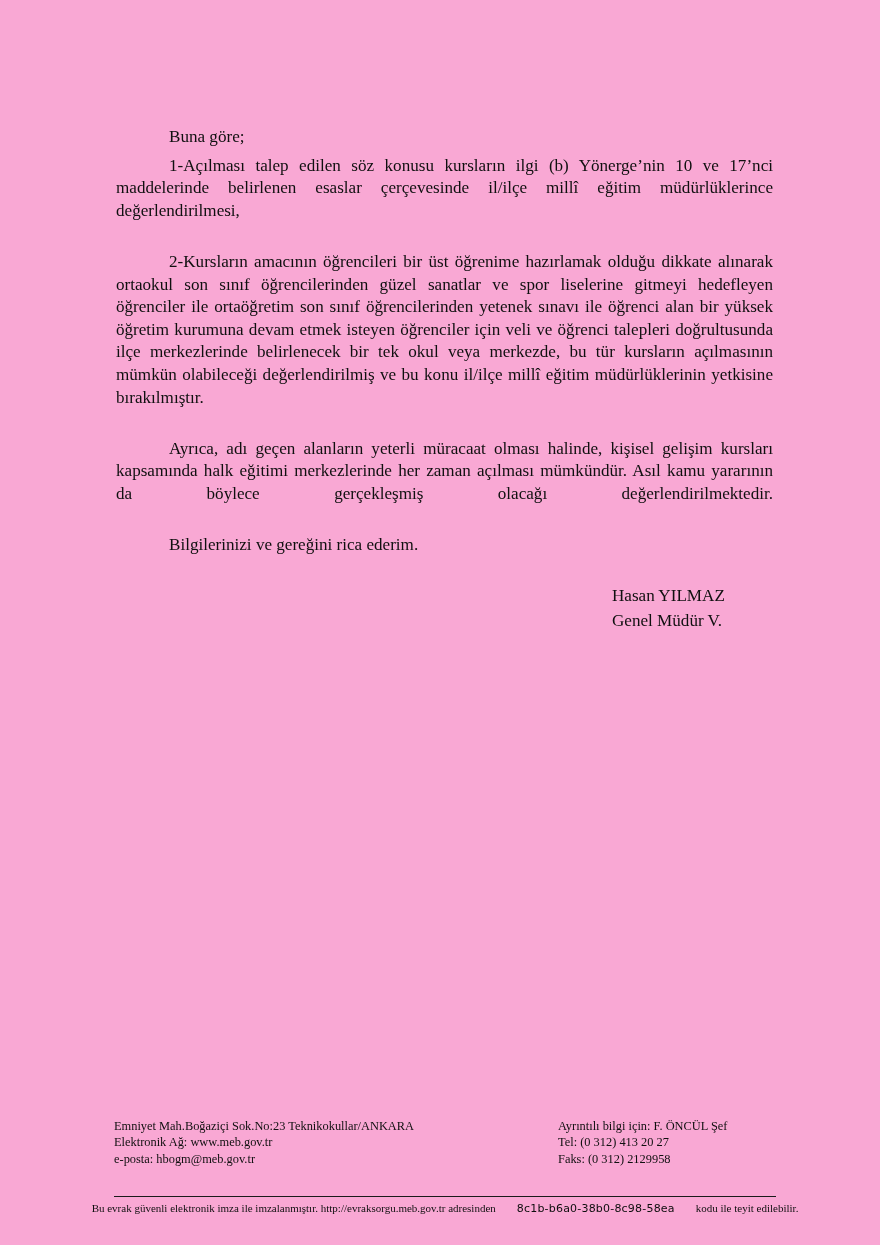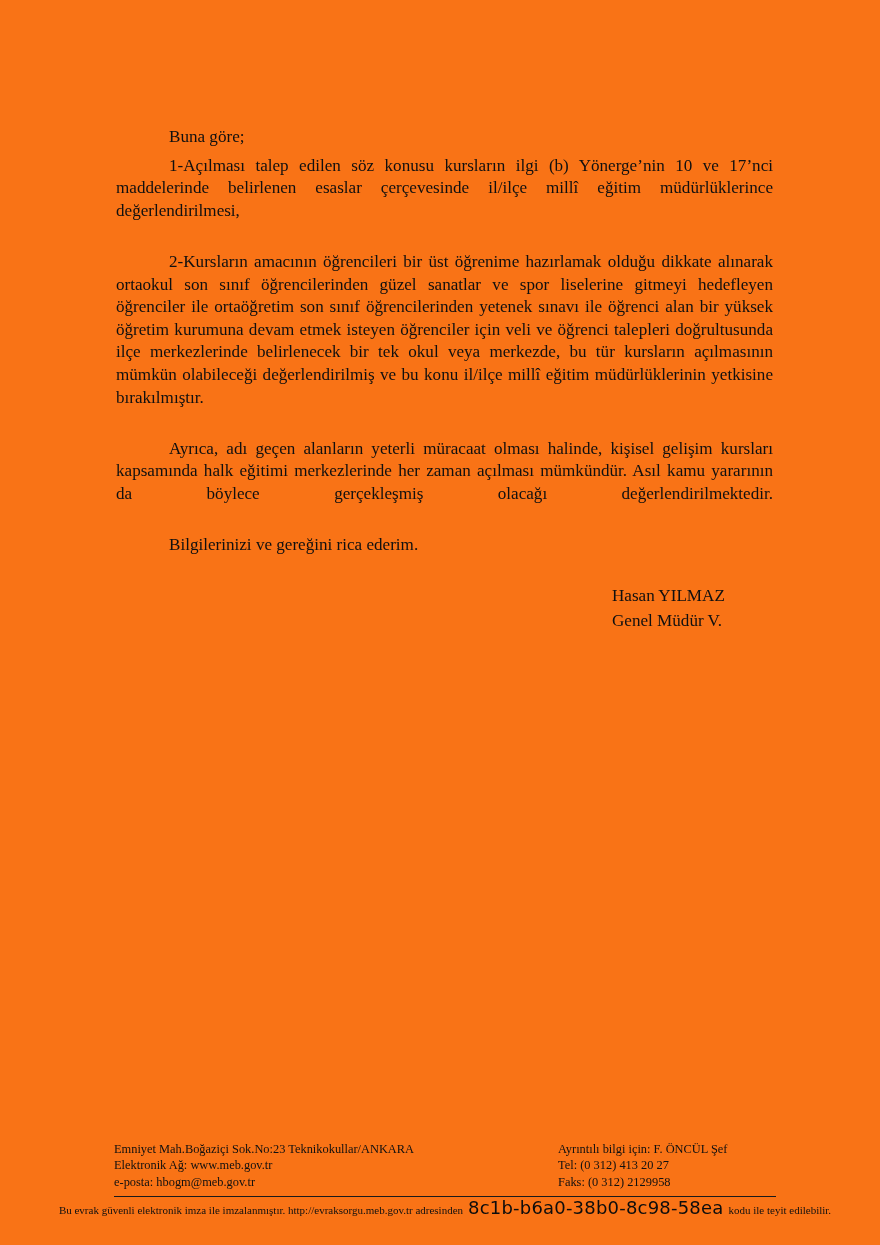--- a/index.html
+++ b/index.html
@@ -14,21 +14,21 @@
     position: relative;
     overflow: hidden;
     font-family: "Liberation Serif", "DejaVu Serif", serif;
     color: #101010;
     -webkit-font-smoothing: antialiased;
   }
 
   .page {
     position: absolute;
     inset: 0;
-    background: #f97316;
+    background: #f9a8d4;
   }
 
   
   .letter-body {
     position: absolute;
     left: 116px;
     top: 126px;
     width: 657px;
   }
 
@@ -64,21 +64,21 @@
     text-align: left;
     font-size: 17.1px;
     line-height: 25.4px;
   }
   .signature div { white-space: nowrap; }
 
   
   .footer {
     position: absolute;
     left: 114px;
-    top: 1141px;
+    top: 1118px;
     width: 662px;
     display: flex;
     justify-content: flex-start;
   }
   .footer-col {
     font-size: 12.4px;
     line-height: 16.4px;
   }
   .footer-col.left  { width: 444px; }
   .footer-col.right { width: 218px; }
@@ -102,24 +102,24 @@
     align-items: baseline;
     justify-content: center;
     white-space: nowrap;
   }
   .verify-text {
     font-size: 11px;
     line-height: 14px;
   }
   .verify-code {
     font-family: "DejaVu Sans", "Liberation Sans", sans-serif;
-    font-size: 18px;
+    font-size: 11px;
     line-height: 14px;
     letter-spacing: 0.2px;
-    margin: 0 5px;
+    margin: 0 21px;
     color: #0d0d0d;
   }
 </style>
 </head>
 <body>
 
 <div class="page">
 
   <div class="letter-body">
     <p class="para no-justify">Buna göre;</p>

